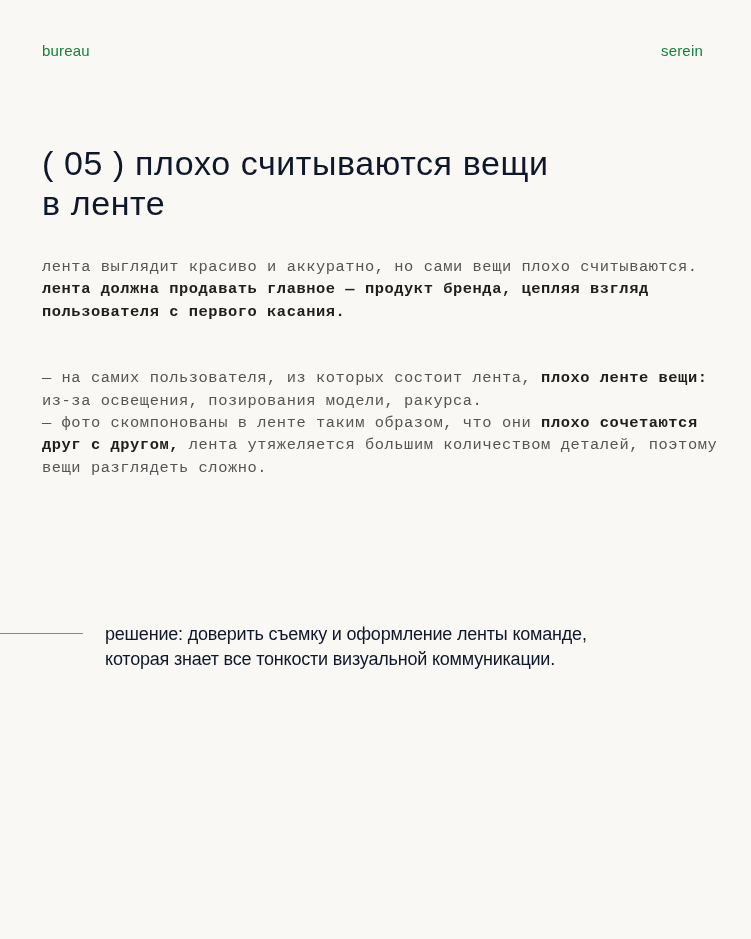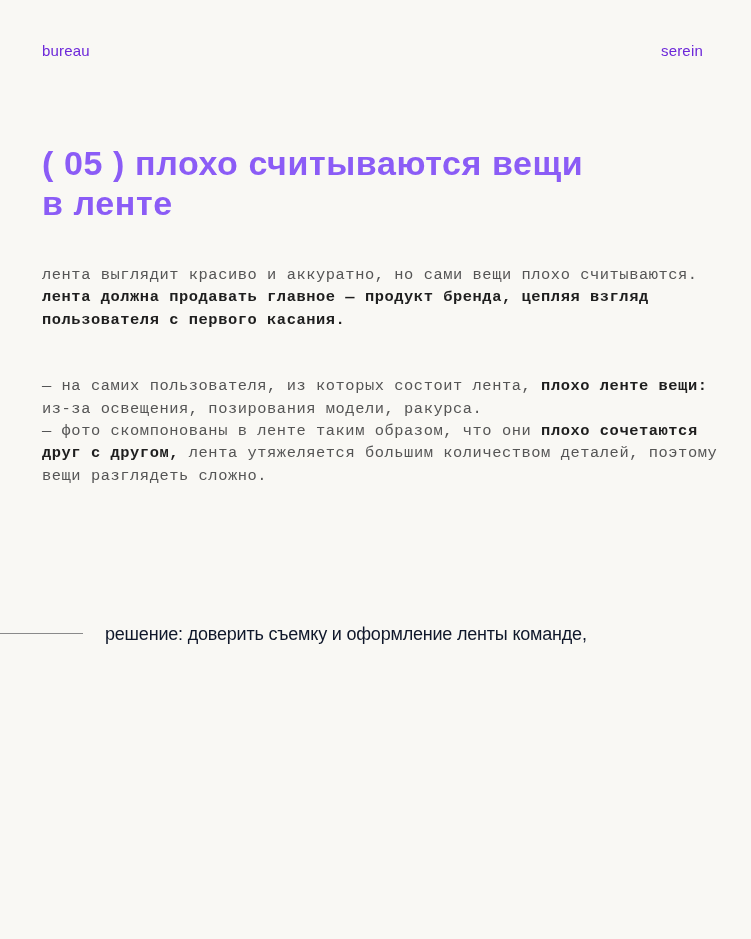--- a/index.html
+++ b/index.html
@@ -13,45 +13,45 @@
       color: #2b2b2b;
       position: relative;
       overflow: hidden;
       font-family: "Liberation Sans", sans-serif;
     }
     .brand {
       position: absolute;
       top: 42px;
       font-family: "Liberation Sans", sans-serif;
       font-size: 15px;
-      color: #6d28d9;
+      color: #15803d;
       letter-spacing: 0.2px;
     }
     .brand-left { left: 42px; }
     .brand-right { right: 48px; }
 
     .title {
       position: absolute;
       left: 42px;
       top: 143px;
       width: 640px;
       font-family: "Liberation Sans", sans-serif;
       font-size: 34px;
       line-height: 40px;
-      font-weight: bold;
-      color: #8b5cf6;
+      font-weight: normal;
+      color: #0f172a;
       letter-spacing: 0.6px;
       margin: 0;
     }
     .title span { display: block; }
 
     .body {
       position: absolute;
       left: 42px;
-      top: 264px;
+      top: 256px;
       width: 690px;
       font-family: "Liberation Mono", monospace;
       font-size: 15.4px;
       line-height: 22.3px;
       color: #555;
       letter-spacing: 0.55px;
     }
     .body p {
       margin: 0;
     }
@@ -101,13 +101,14 @@
   <div class="gap"></div>
   <div class="gap"></div>
   <p><span>— на самих пользователя, из которых состоит лента, </span><b>плохо ленте вещи:</b><span> из-за освещения, позирования модели, ракурса.</span></p>
   <p><span>— фото скомпонованы в ленте таким образом, что они </span><b>плохо сочетаются друг с другом,</b><span> лента утяжеляется большим количеством деталей, поэтому вещи разглядеть сложно.</span></p>
 </div>
 
 <div class="divider"></div>
 
 <div class="solution">
   <span>решение: доверить съемку и оформление ленты команде,</span>
+  <span>которая знает все тонкости визуальной коммуникации.</span>
 </div>
 
 </body></html>

